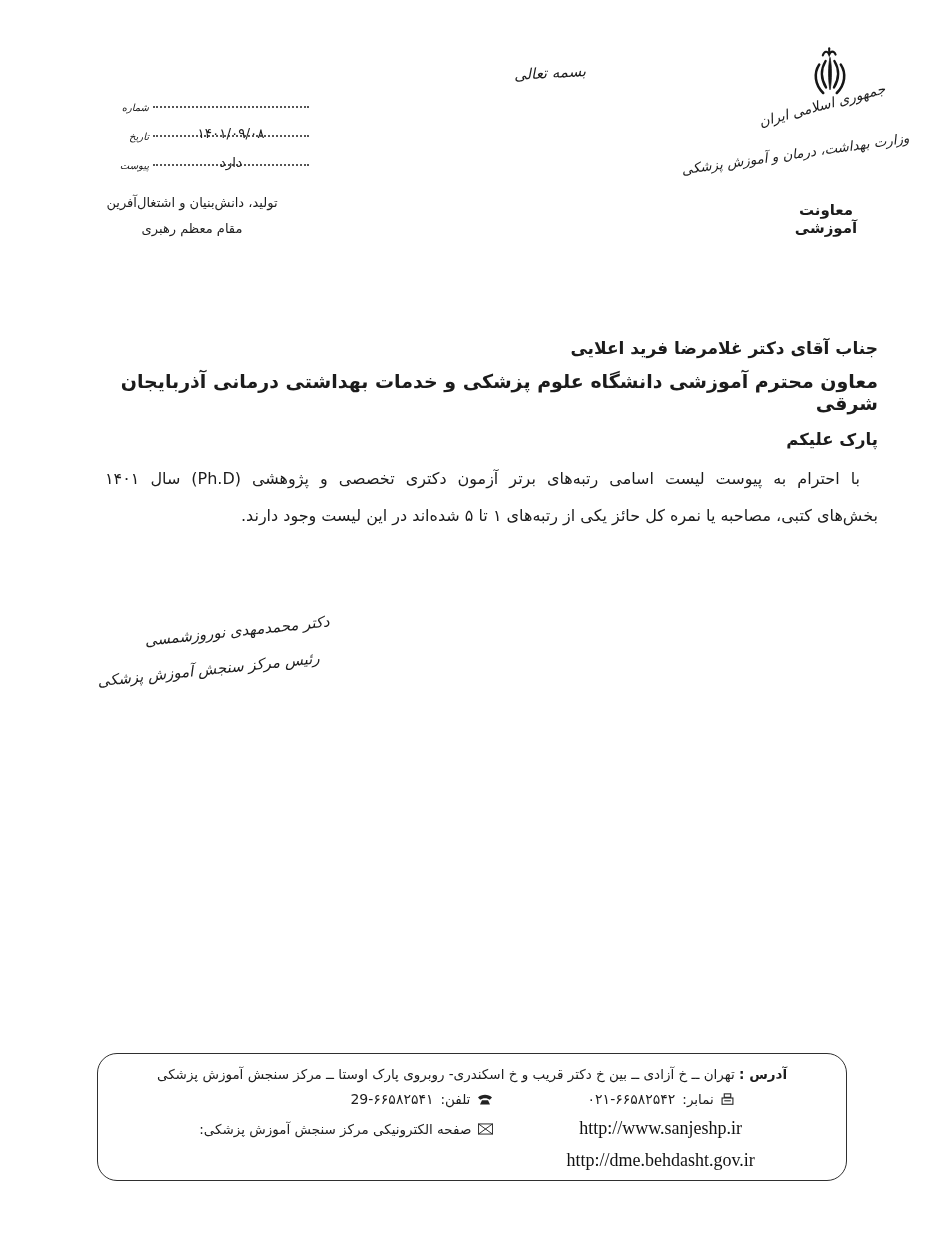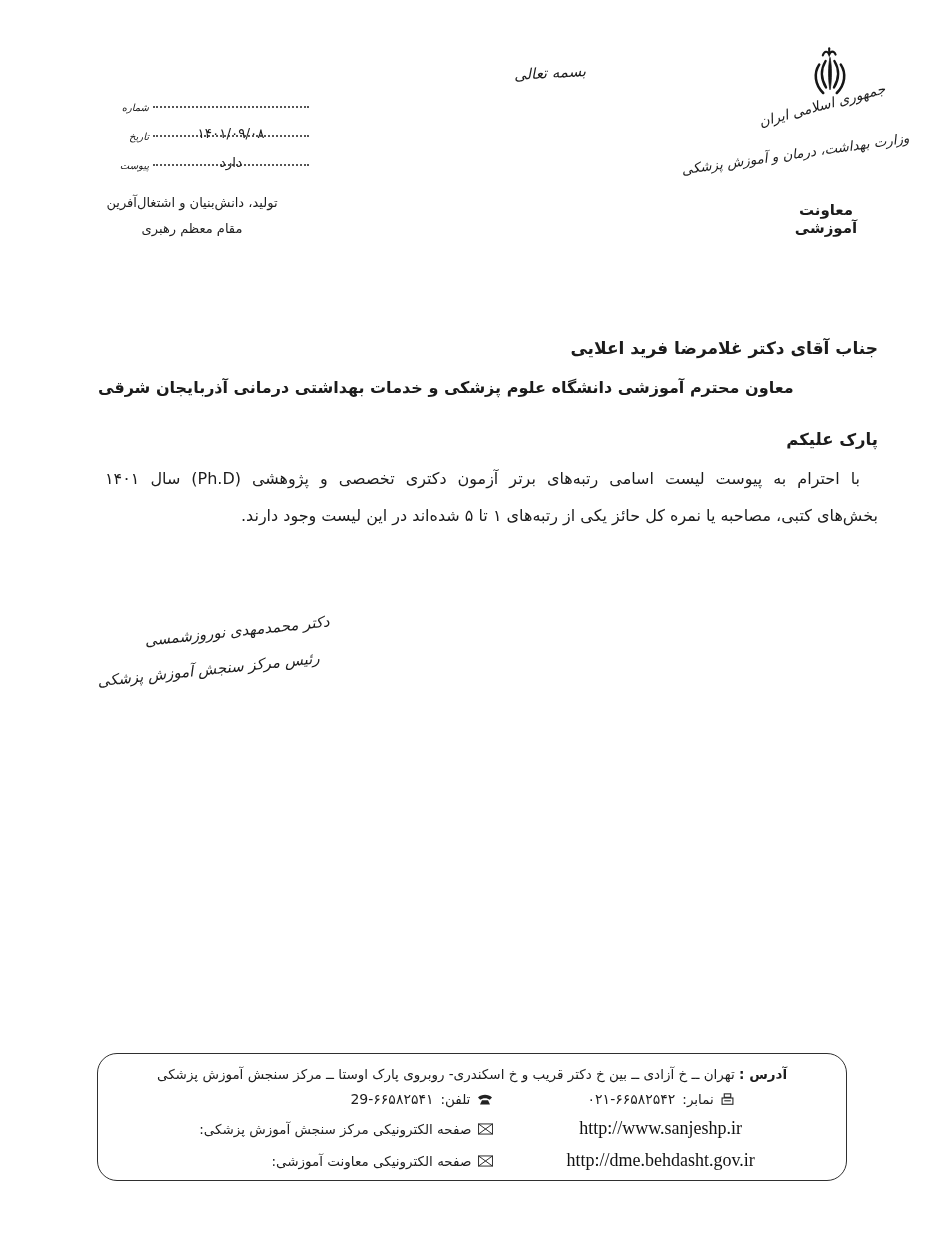--- a/index.html
+++ b/index.html
@@ -31,21 +31,21 @@
   .meta-label{width:54px;font-size:10px;font-style:italic;font-weight:500;
     text-align:right;padding-right:4px;white-space:nowrap;}
   .meta-dots{flex:1;border-bottom:2px dotted #555;margin-bottom:5px;position:relative;height:18px;}
   .meta-value{position:absolute;left:0;right:0;bottom:-6px;text-align:center;
     font-size:13.5px;font-style:normal;font-weight:500;}
 
   .slogan{left:78px;top:190px;width:228px;text-align:center;font-size:13px;line-height:26px;}
 
   
   .recipient-name{right:66px;top:318px;font-size:17px;font-weight:700;margin-top:20px;}
-  .recipient-title{right:66px;top:378px;width:780px;font-size:16px;font-weight:700;text-align:left;}
+  .recipient-title{right:66px;top:370px;width:780px;font-size:19px;font-weight:700;text-align:right;}
   .salutation{right:66px;top:430px;font-size:16.5px;font-weight:700;}
   .para{right:66px;top:460px;width:773px;font-size:16px;line-height:37px;}
   .para .l1{text-align:justify;text-align-last:justify;padding-right:18px;}
   .para .l2{text-align:justify;text-align-last:justify;}
   .para .l3{text-align:right;}
 
   
   .sig-name{left:146px;top:622px;width:184px;text-align:center;font-size:15px;
     font-style:italic;transform:rotate(-6deg);white-space:nowrap;}
   .sig-title{left:110px;top:660px;width:210px;text-align:center;font-size:15px;
@@ -163,25 +163,16 @@
           </svg>
         </span>
         <span>صفحه الکترونیکی مرکز سنجش آموزش پزشکی:</span>
       </div>
     </div>
 
     <div class="f-row row-site">
       <div class="f-left">
         <a class="url" href="#">http://dme.behdasht.gov.ir</a>
       </div>
-      <div class="f-right">
-        <span class="icon">
-          <svg width="15" height="12" viewBox="0 0 16 12" fill="none" stroke="#222" stroke-width="1">
-            <rect x="0.6" y="0.6" width="14.8" height="10.8"></rect>
-            <path d="M0.6 0.6 L15.4 11.4 M15.4 0.6 L0.6 11.4"></path>
-          </svg>
-        </span>
-        <span>صفحه الکترونیکی معاونت آموزشی:</span>
-      </div>
     </div>
   </div>
 
 </div>
 
 </body></html>

